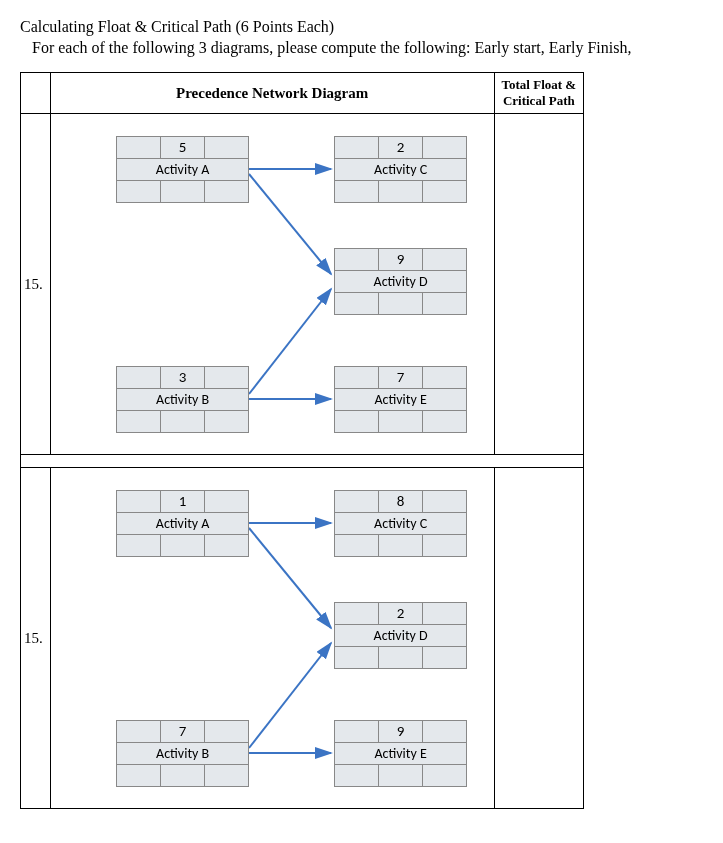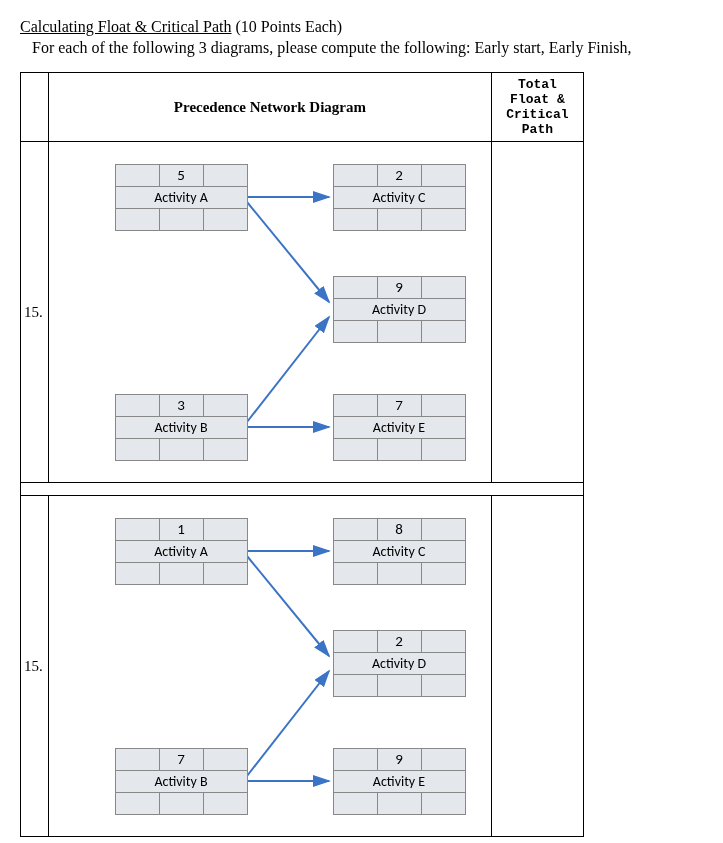--- a/index.html
+++ b/index.html
@@ -9,21 +9,20 @@
     font-size: 16px;
     color: #000;
     background: #fff;
     width: 723px;
     box-sizing: border-box;
   }
   .title-line {
     margin-bottom: 2px;
   }
   .title-under {
-    text-decoration: underline;
     margin-top: 20px;
   }
   .instr {
     margin-bottom: 14px;
     line-height: 1.25;
     margin-left: 12px;
   }
   table.outer {
     border-collapse: collapse;
     width: 564px;
@@ -90,32 +89,32 @@
     left: 0;
     width: 100%;
     height: 100%;
     overflow: visible;
   }
 </style>
 </head>
 <body>
 
 <div class="title-line">
-  <span class="title-under">Calculating Float &amp; Critical Path</span><span> (10 Points Each)</span>
+  <span class="title-under">Calculating Float &amp; Critical Path</span><span> (6 Points Each)</span>
 </div>
 <div class="instr">
   <span>For each of the following 3 diagrams, please compute the following: Early start, Early Finish,</span><br>
 </div>
 
 <table class="outer">
   <tbody>
       <tr>
     <th style="width:28px;"></th>
     <th style="width:440px;font-weight:bold;">Precedence Network Diagram</th>
-    <th style="width:175px;font-weight:bold;font-size:13px;font-family:Liberation Mono, monospace;">Total Float &amp; Critical Path</th>
+    <th style="width:175px;font-weight:bold;font-size:13px;">Total Float &amp; Critical Path</th>
   </tr>
 
   <tr>
     <td class="qnum">15.</td>
     <td class="diagram-cell">
       <div class="diagram">
         <svg class="arrow-svg">
           <defs>
             <marker id="ah" markerWidth="10" markerHeight="10" refX="8" refY="3" orient="auto">
               <path d="M0,0 L9,3 L0,6 Z" fill="#3b74c4"></path>

